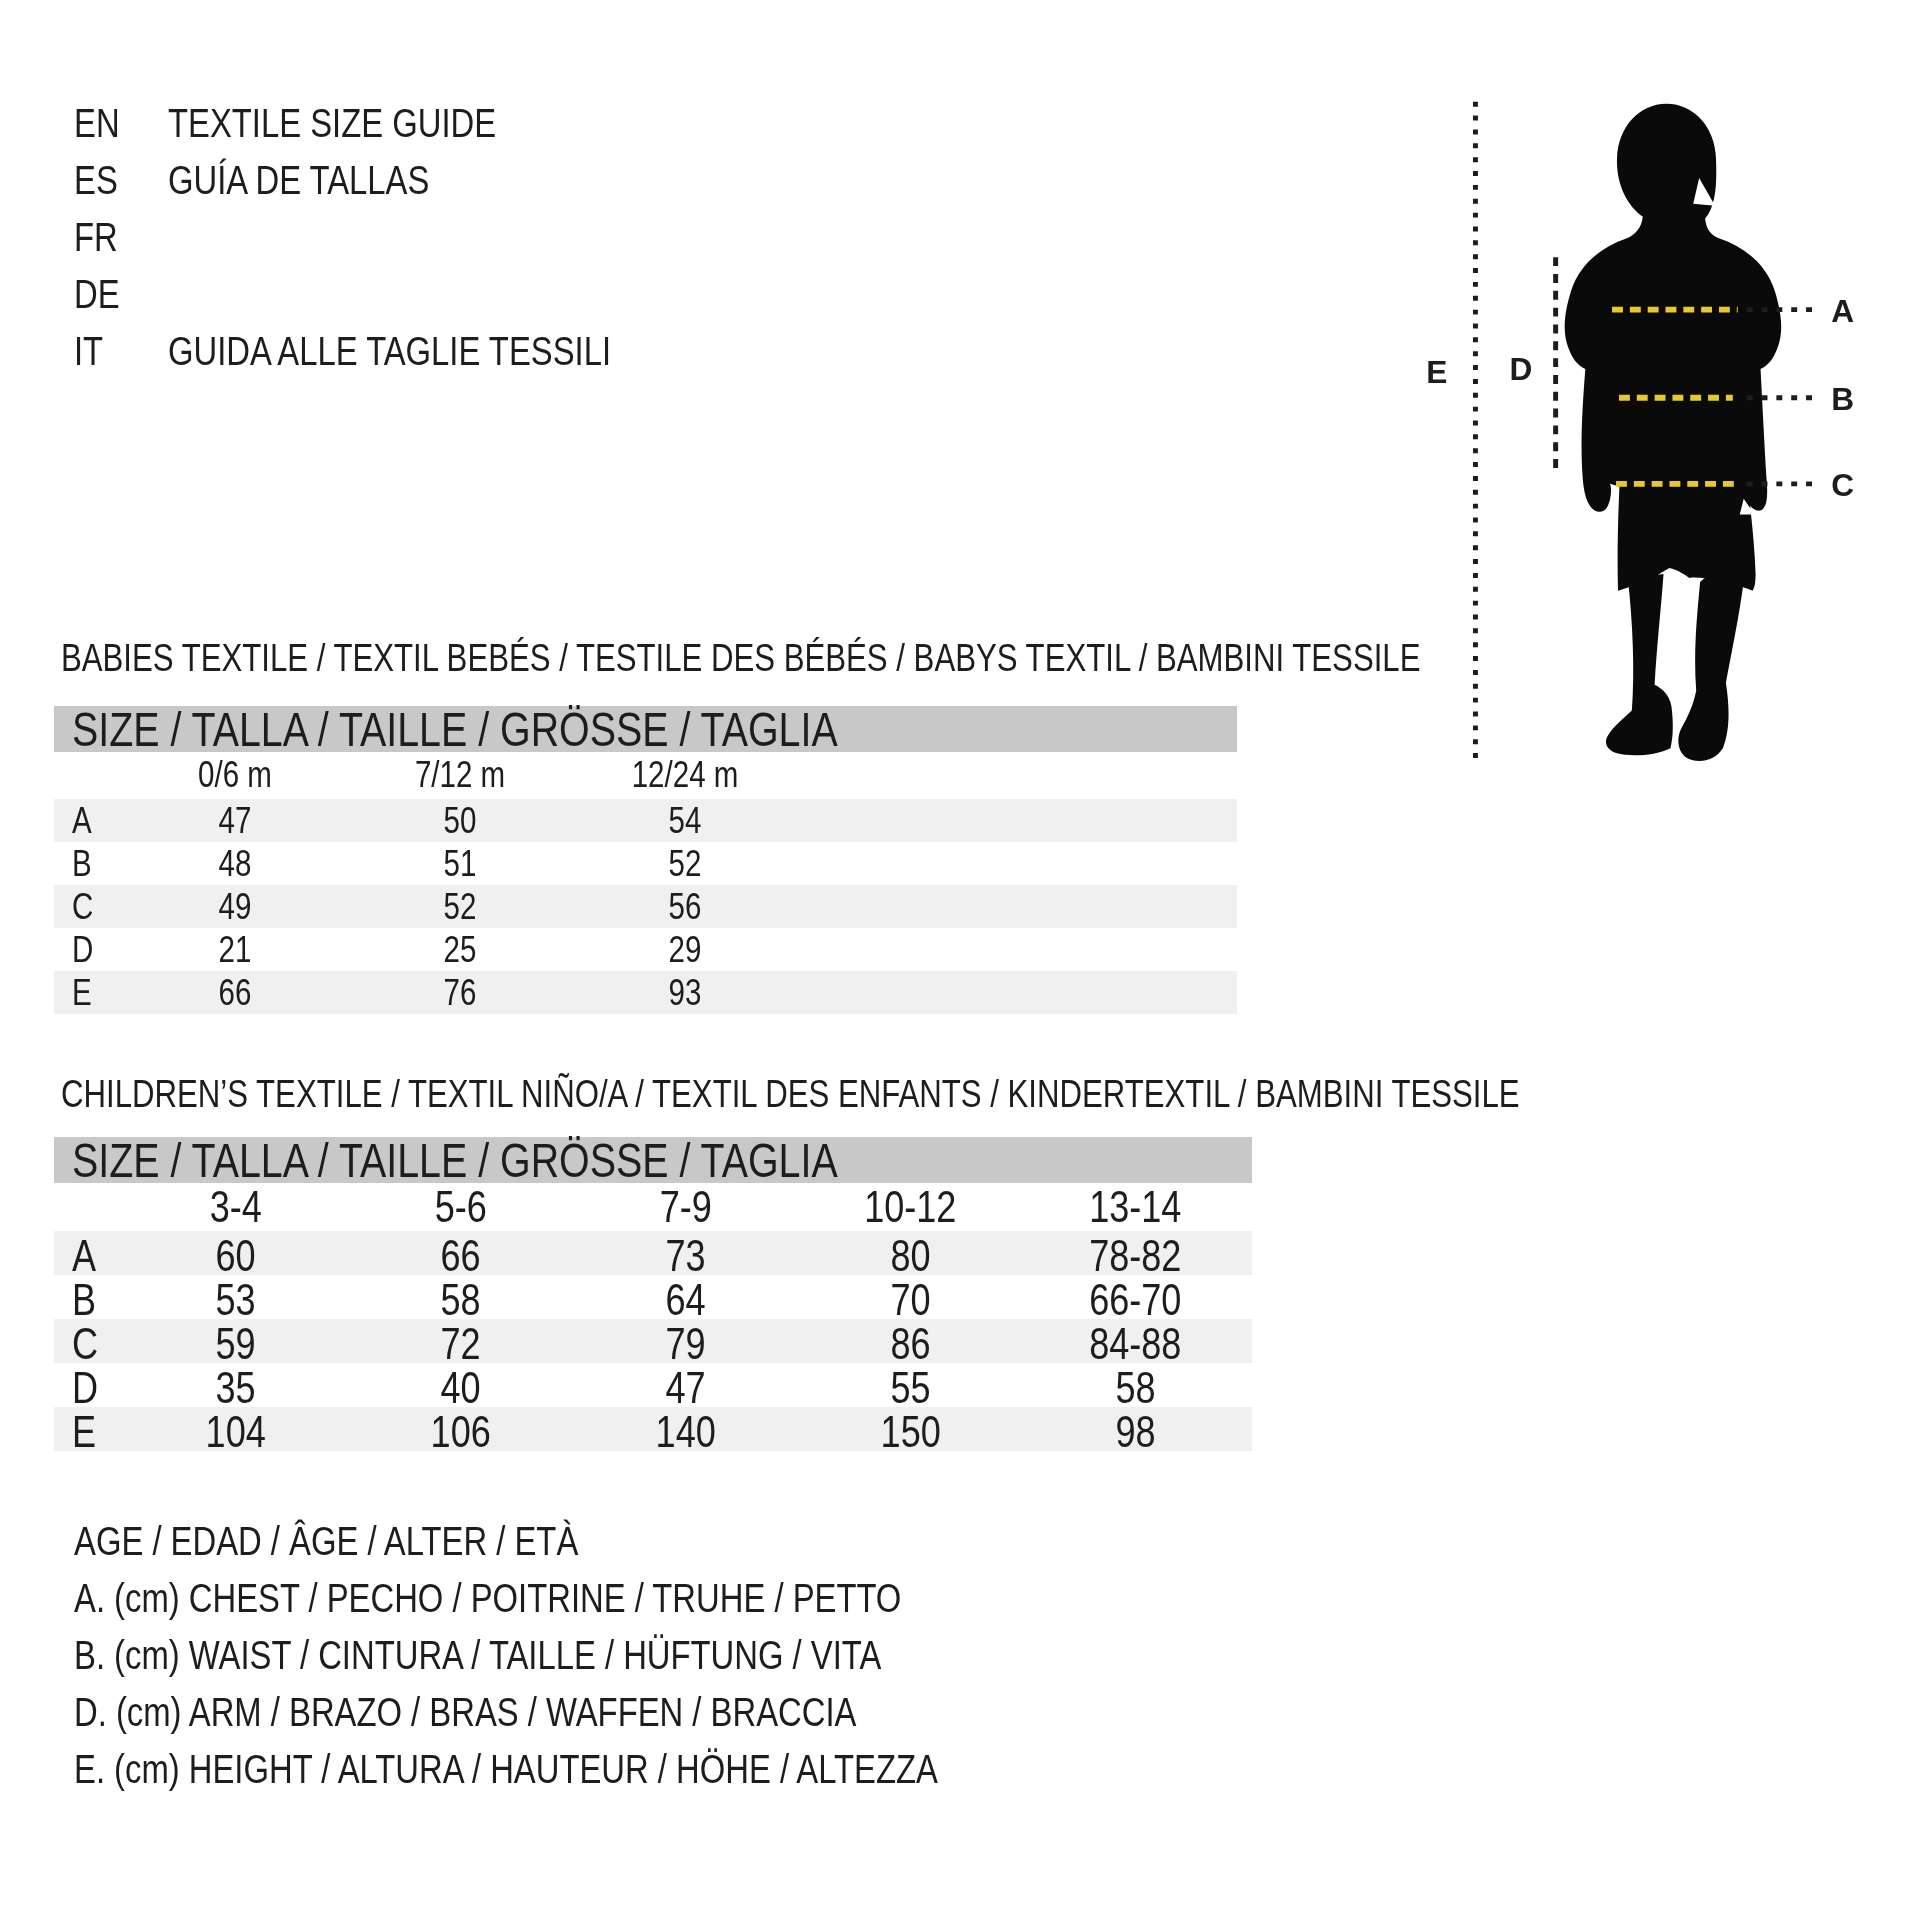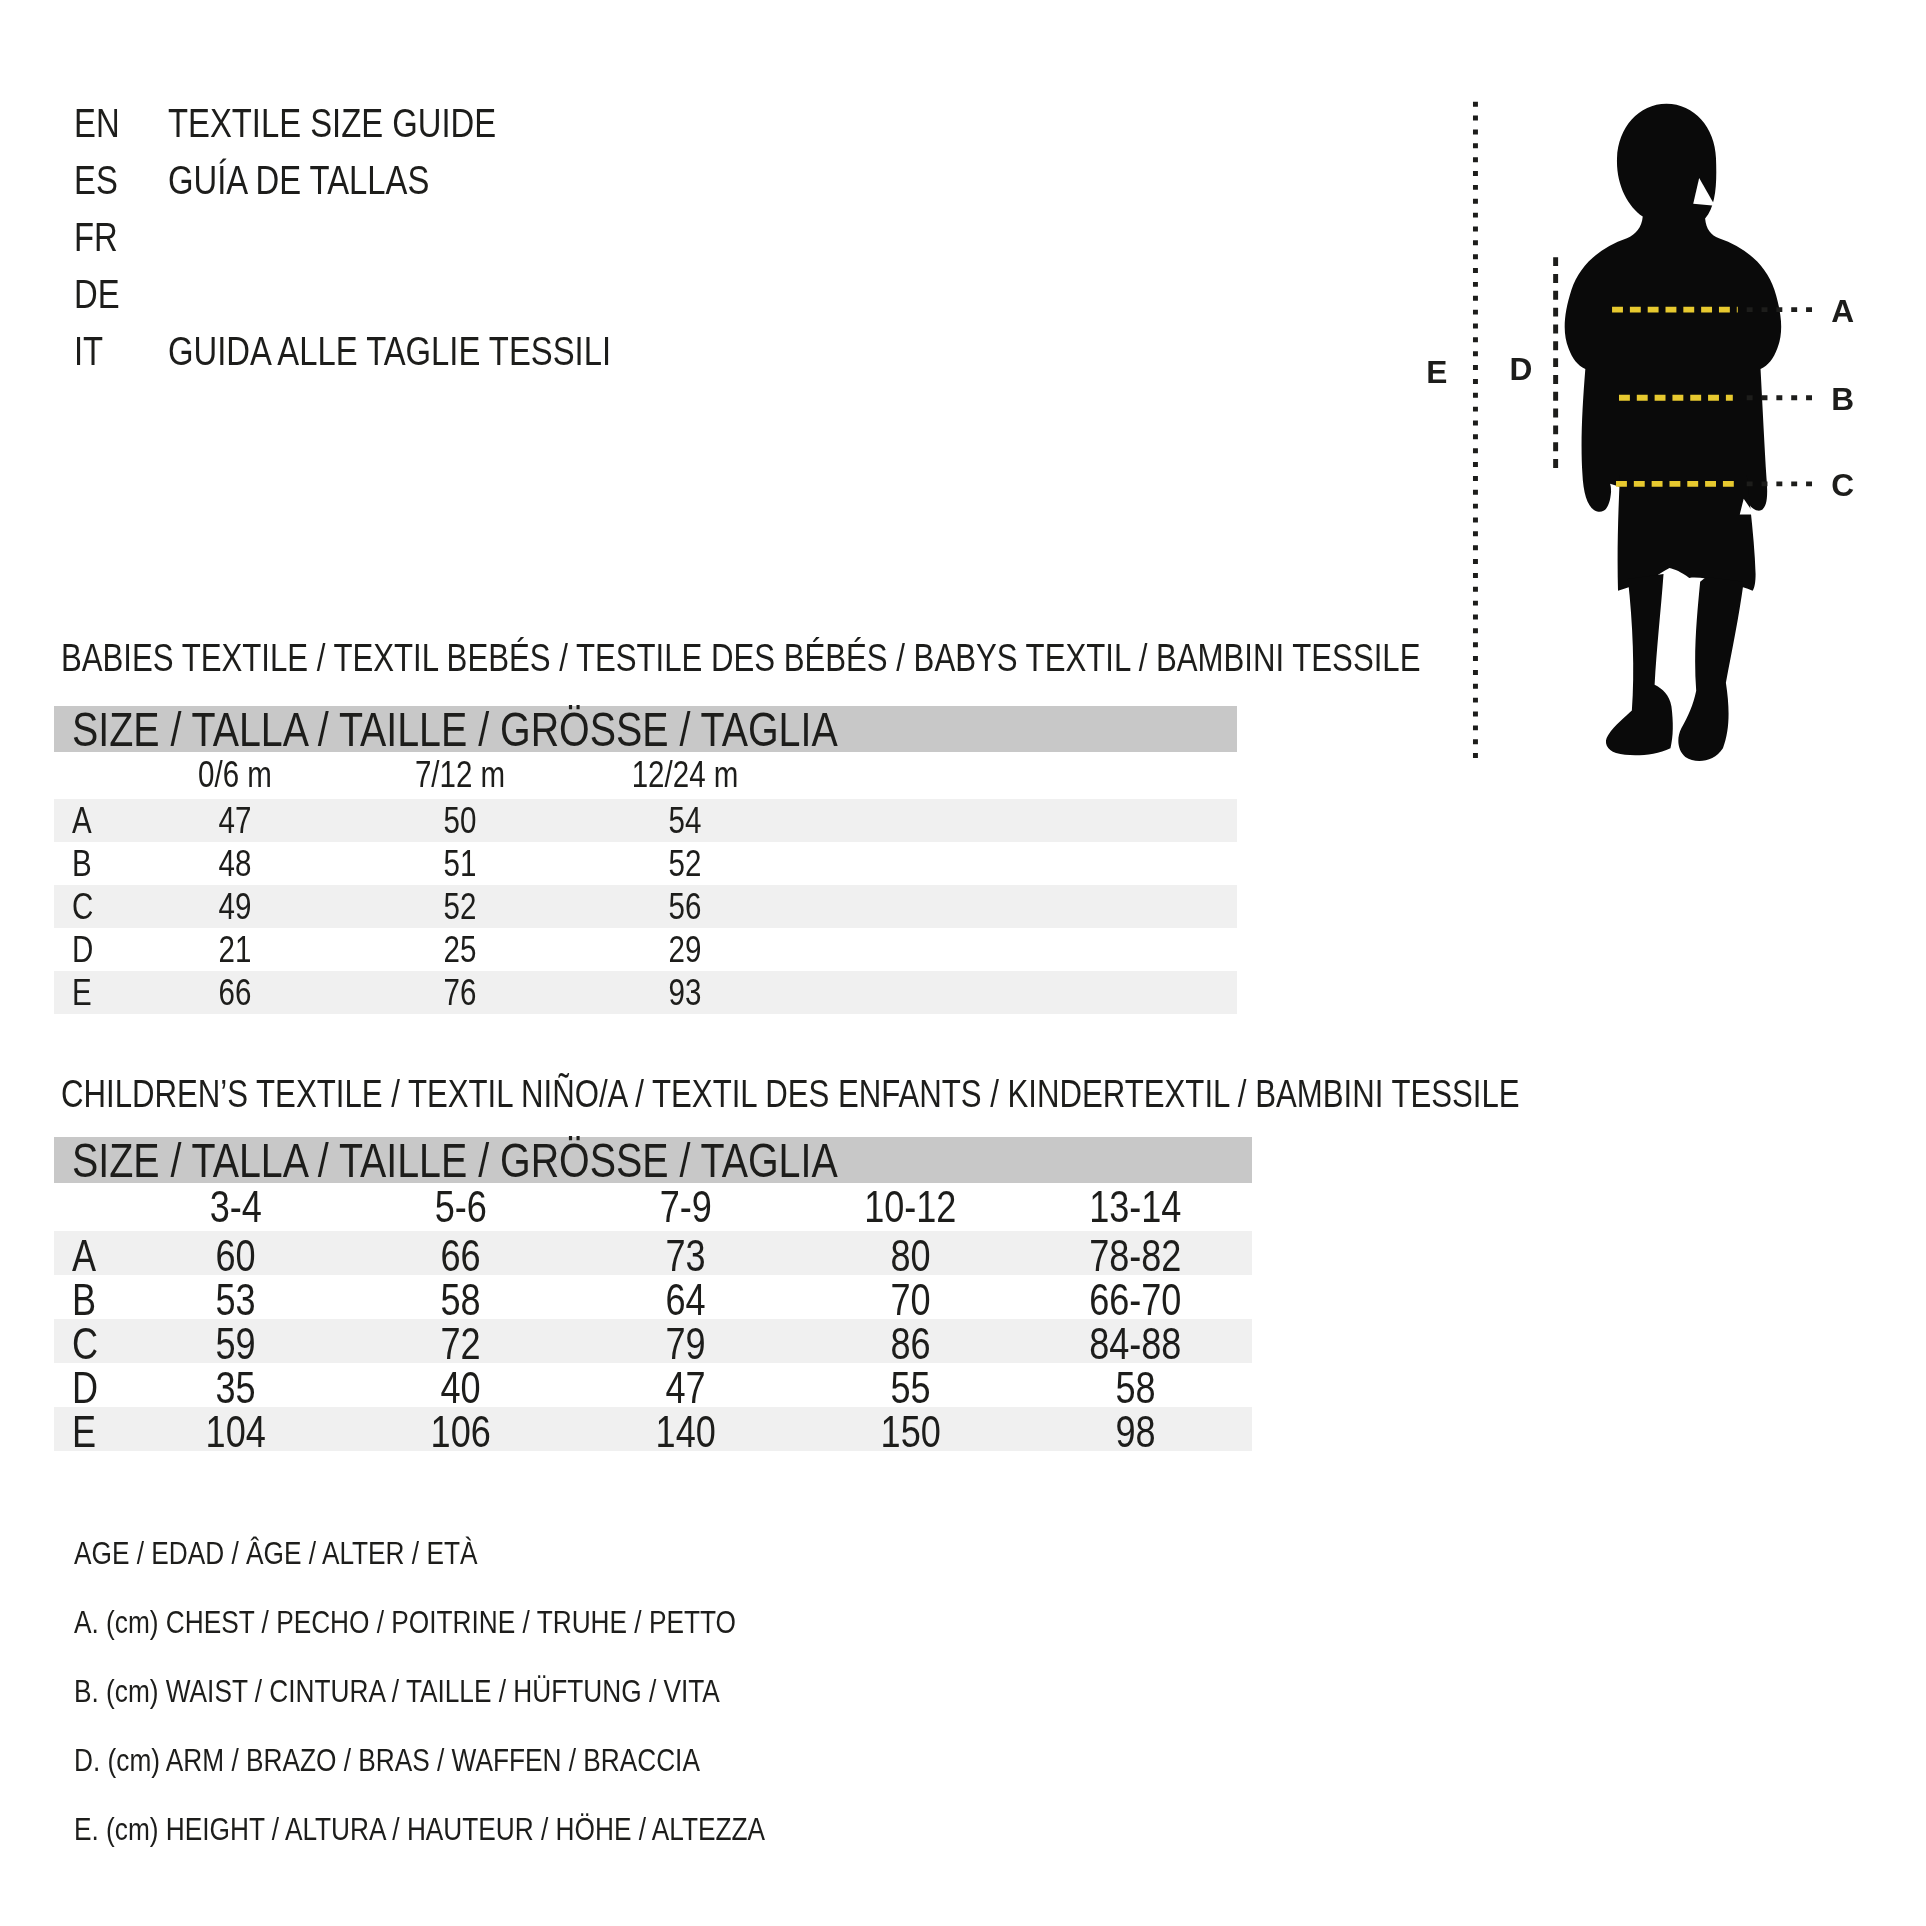--- a/index.html
+++ b/index.html
@@ -30,21 +30,21 @@
   
   .trow3 { display:grid; grid-template-columns:69px 225px 225px 225px 1fr; align-items:center; height:43px; font-size:36px; }
   .trow5 { display:grid; grid-template-columns:69px 225px 225px 225px 225px 225px 1fr; align-items:center; height:44px; font-size:44px; }
   .thead3 { height:48px; }
   .thead5 { height:49px; }
   .stripe { background:#f0f0f0; }
   .tcell { text-align:center; }
   .tcell.lbl { text-align:left; padding-left:18px; }
 
   
-  .leg-row { display:flex; align-items:center; height:57px; font-size:32px;margin-top:12px; }
+  .leg-row { display:flex; align-items:center; height:57px; font-size:40px; }
 
   
   .figure-panel { left:1406px; top:79px; width:521px; height:683px; }
   .figure-panel svg text {
     font-family:"Liberation Sans", sans-serif; font-weight:700;
     font-size:32px; fill:#1d1d1b; text-anchor:middle;
   }
 </style>
 </head>
 <body>

